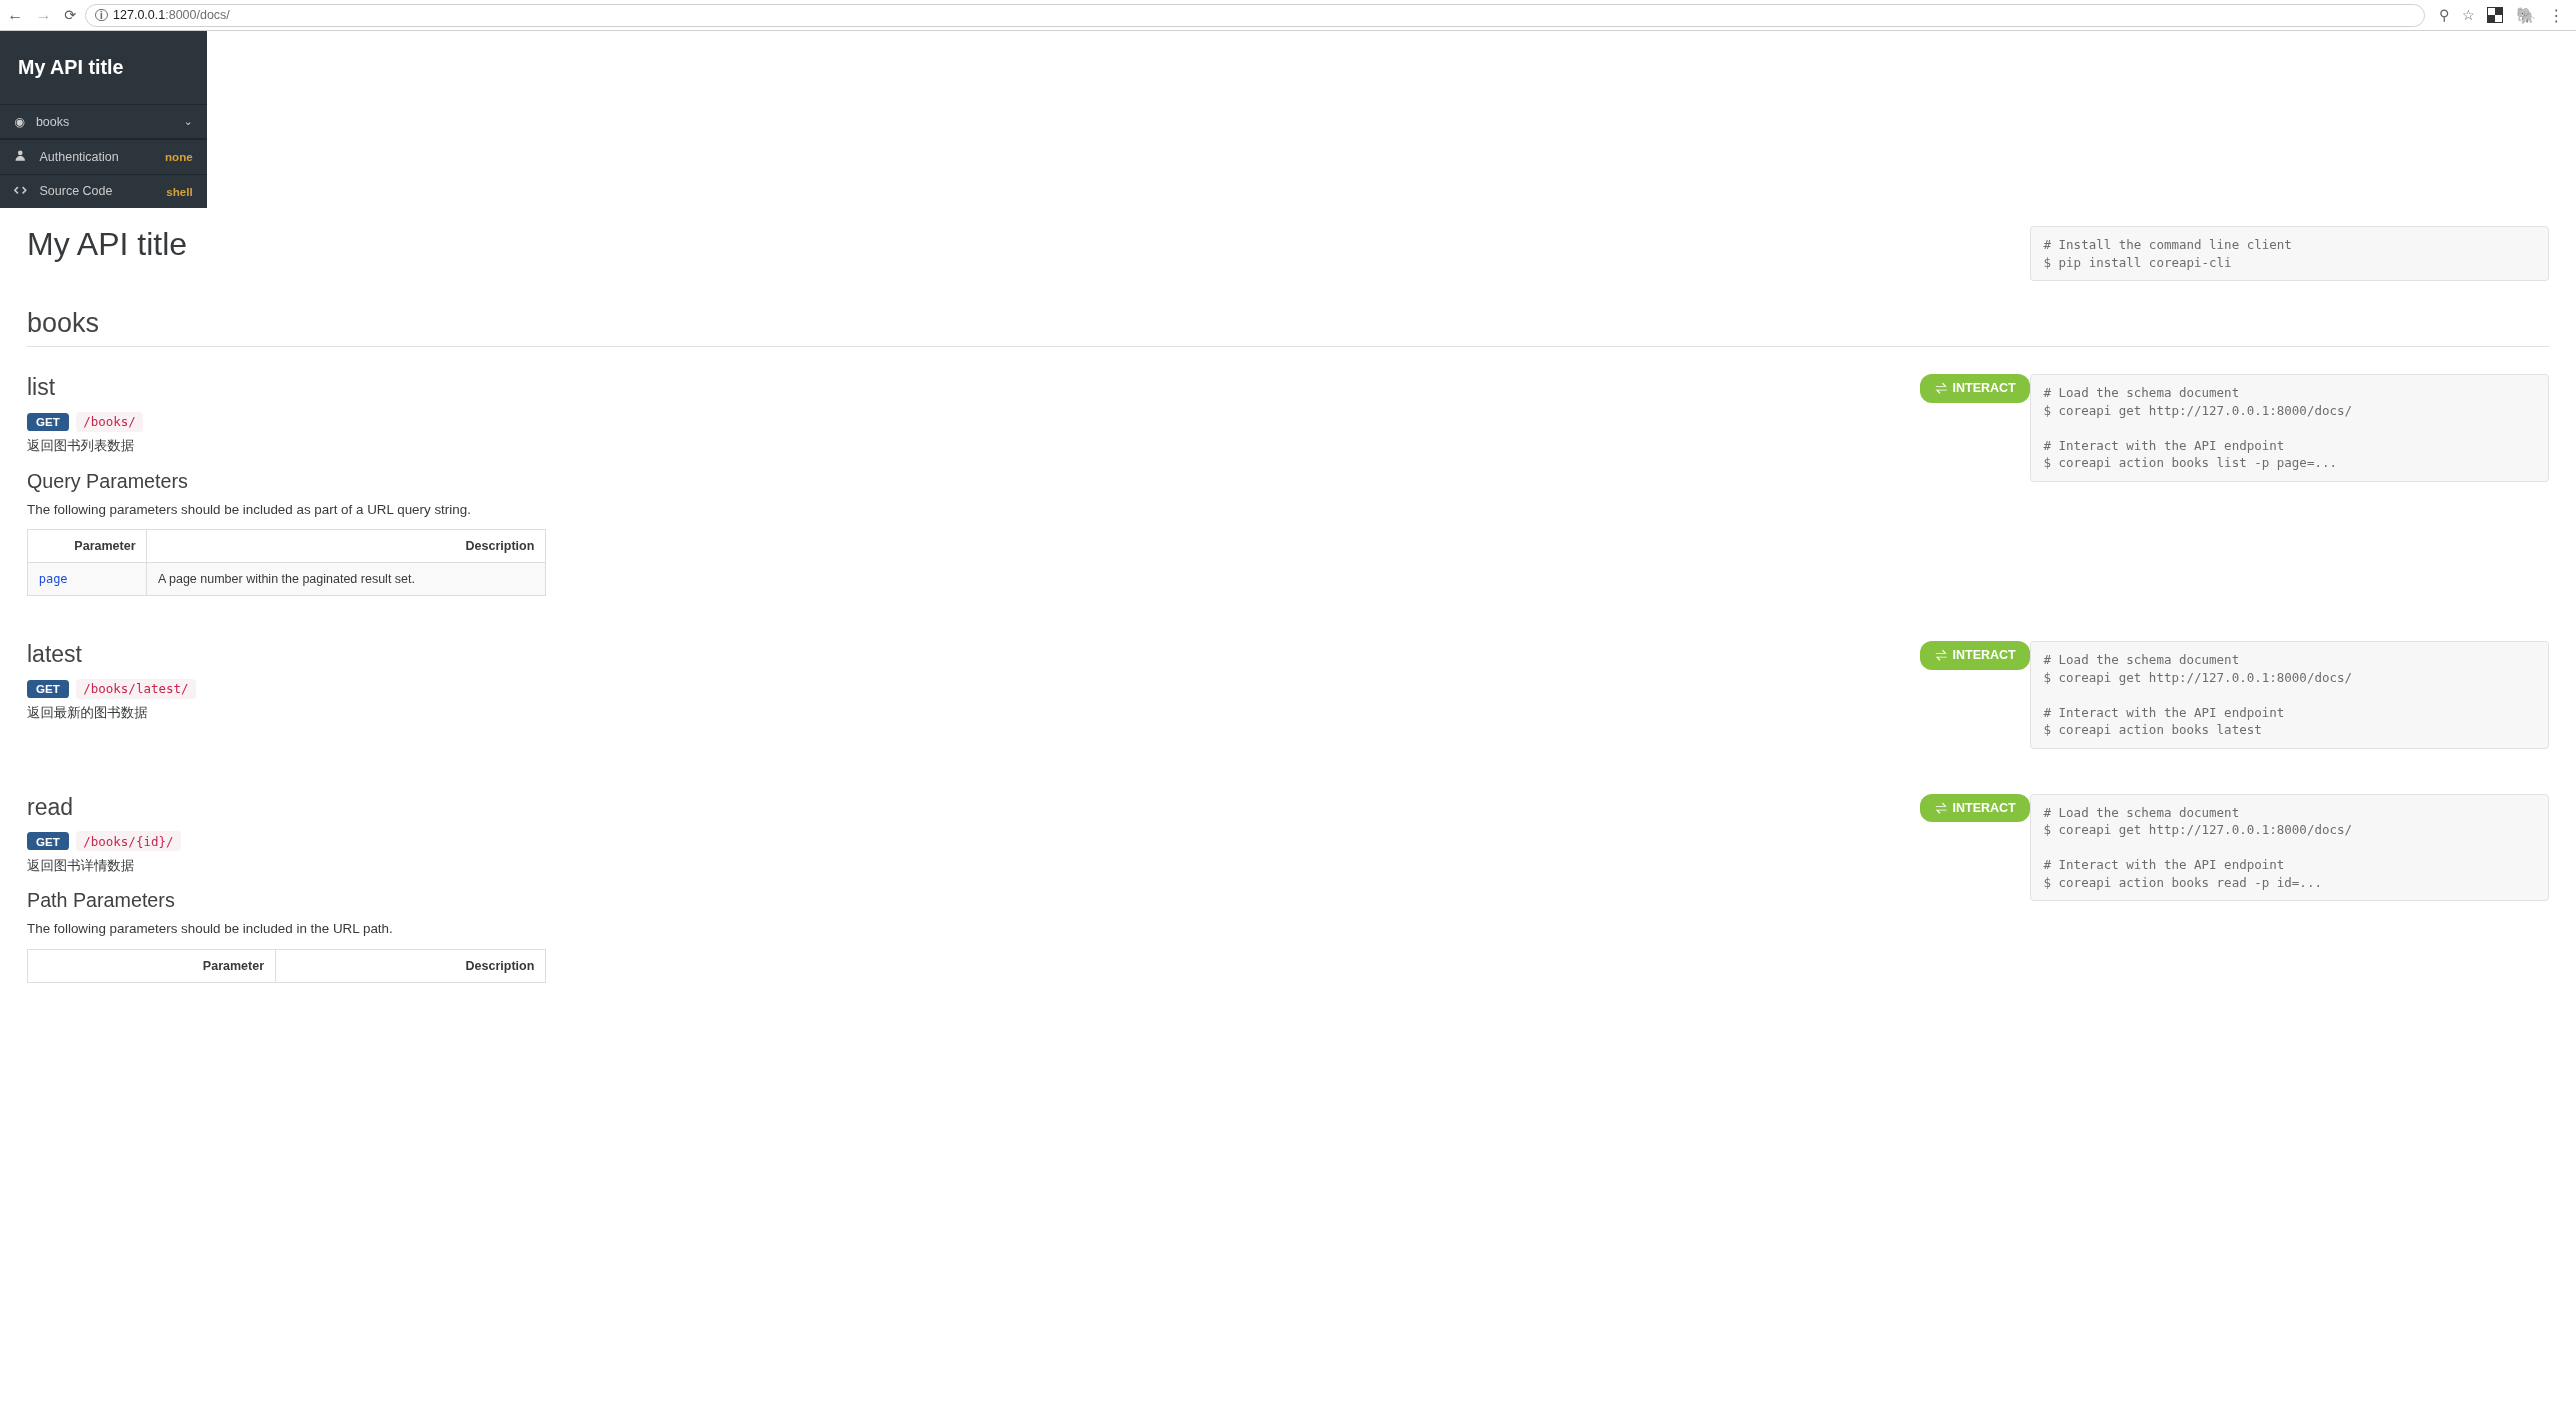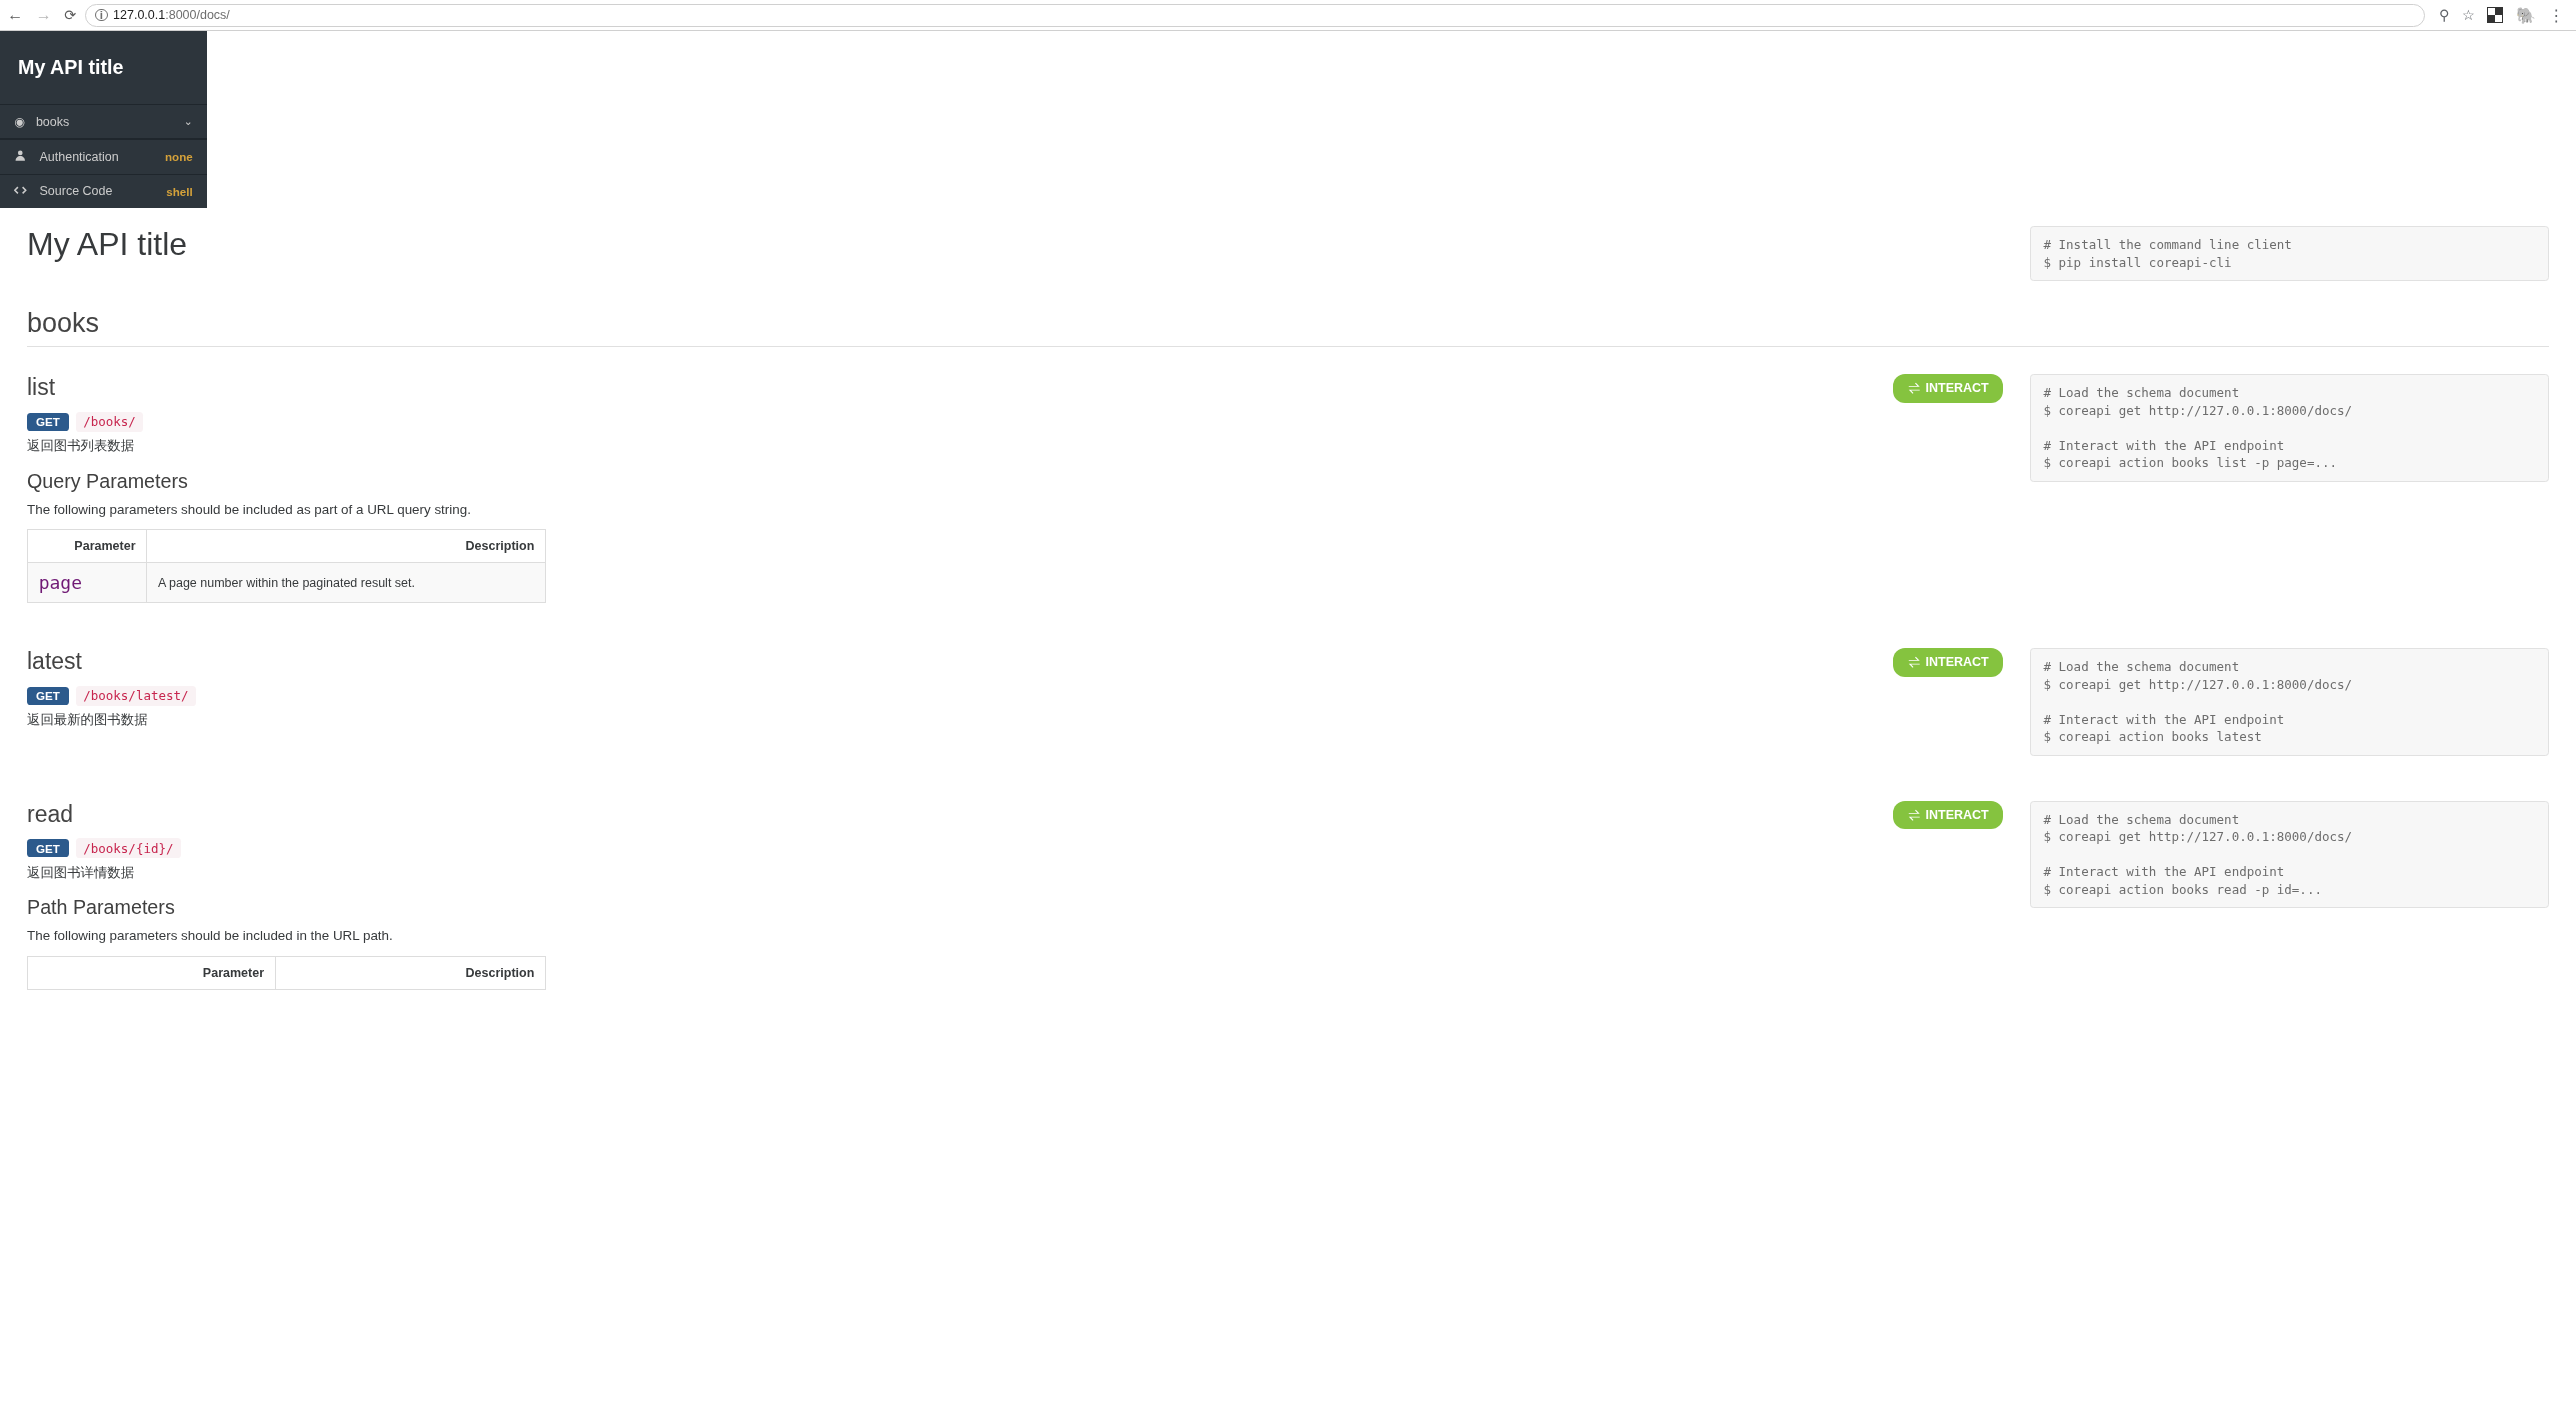--- a/index.html
+++ b/index.html
@@ -38,41 +38,41 @@
 
 .main { flex: 1; overflow-y: auto; padding: 18px 27px 36px 27px; background: #fff; }
 
 .top-row { display: flex; justify-content: space-between; align-items: flex-start; gap: 27px; margin-bottom: 27px; }
 .api-title { font-size: 32px; font-weight: 400; color: #373a3c; }
 .code-block { background: #f7f7f7; border: 0.9px solid #e1e1e1; border-radius: 3.6px; padding: 9px 12.5px; font-family: "SFMono-Regular", Menlo, Consolas, monospace; font-size: 12.5px; color: #6d6d6d; white-space: pre; line-height: 1.4; }
 .top-code { width: 519px; flex-shrink: 0; }
 
 .section-title { font-size: 27px; font-weight: 400; padding-bottom: 7.2px; border-bottom: 0.9px solid #e0e0e0; margin-bottom: 27px; color: #444; }
 
-.endpoint-row { display: flex; gap: 27px; margin-bottom: 45px; align-items: flex-start; }
+.endpoint-row { display: flex; margin-bottom: 45px; align-items: flex-start; }
 .endpoint-left { flex: 1; min-width: 0; }
 .endpoint-right { width: 519px; flex-shrink: 0; }
 
 .ep-head { display: flex; justify-content: space-between; align-items: flex-start; margin-bottom: 9px; }
 .ep-name { font-size: 23px; font-weight: 400; color: #444; }
 .interact-btn { background: #85c33f; color: #fff; border: none; border-radius: 12px; padding: 7.2px 14.3px; font-size: 12.5px; font-weight: 700; cursor: pointer; display: inline-flex; align-items: center; gap: 5.4px; }
 .interact-btn svg { width: 12.5px; height: 12.5px; }
 
 .method-path { margin-bottom: 5.4px; display: flex; align-items: center; gap: 7.2px; }
 .method-badge { background: #2c5a8c; color: #fff; border-radius: 3.6px; padding: 2.7px 9px; font-size: 11.6px; font-weight: 600; }
 .path-code { font-family: "SFMono-Regular", Menlo, Consolas, monospace; color: #c7254e; background: #f9f2f4; padding: 2.7px 7.2px; border-radius: 3.6px; font-size: 12.5px; }
 
 .ep-desc { font-size: 13.4px; color: #373a3c; margin-bottom: 14.3px; }
 .params-heading { font-size: 19.7px; font-weight: 400; margin-bottom: 9px; color: #404040; }
 .params-note { font-size: 13.4px; margin-bottom: 12.5px; color: #373a3c; }
 
 .params-table { width: 100%; max-width: 519px; border-collapse: collapse; border: 0.9px solid #ddd; }
 .params-table th { text-align: right; padding: 9px 10.7px; border: 0.9px solid #ddd; font-weight: 600; background: #fff; }
 .params-table td { padding: 9px 10.7px; border: 0.9px solid #ddd; background: #f9f9f9; }
-.param-name { font-family: "SFMono-Regular", Menlo, Consolas, monospace; color: #701a75; font-size: 18px; }
+.param-name { font-family: "SFMono-Regular", Menlo, Consolas, monospace; color: #1d4ed8; font-size: 12px; }
 </style>
 </head>
 <body>
 
 <div class="browser-chrome">
   <div class="nav-arrows">
     <span class="nav-arrow">←</span>
     <span class="nav-arrow disabled">→</span>
     <span class="reload-icon">⟳</span>
   </div>

